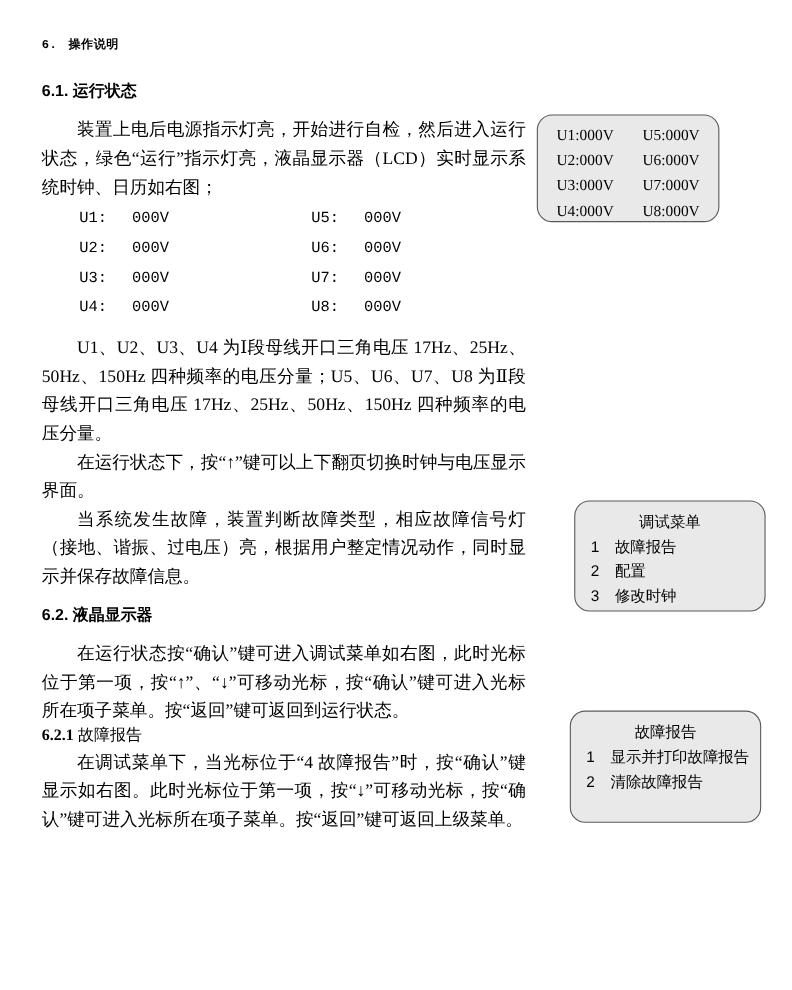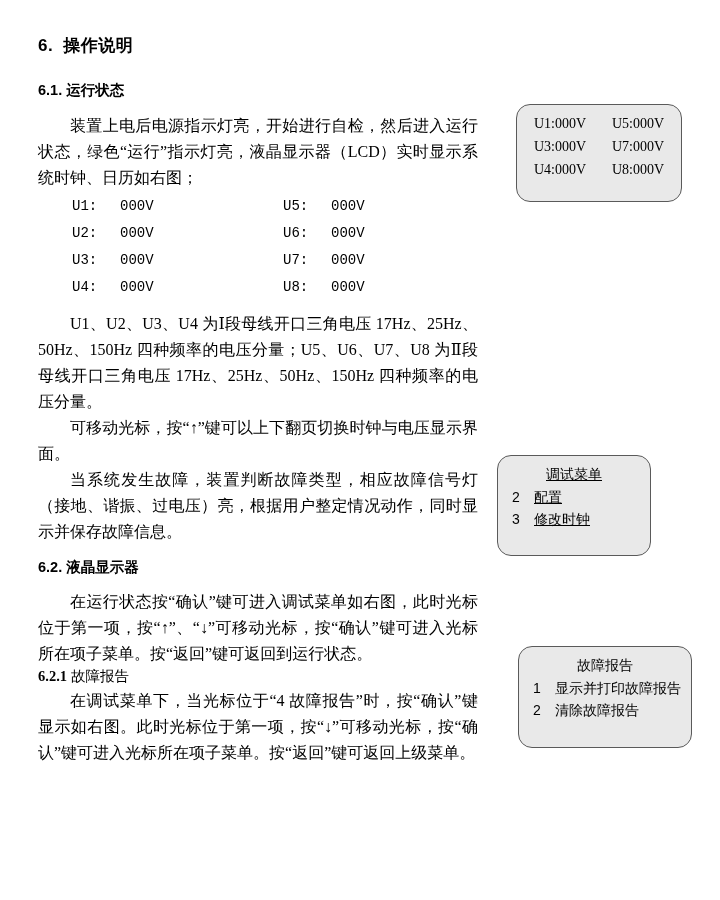--- a/index.html
+++ b/index.html
@@ -26,23 +26,23 @@
 
   
   #text-column {
     position: absolute;
     left: 38px;
     top: 36px;
     width: 440px;
   }
 
   .h1 {
-    font-family: Liberation Sans, sans-serif;
+    font-family: Liberation Mono, monospace;
     font-weight: bold;
-    font-size: 17px;
+    font-size: 11px;
     letter-spacing: 0.5px;
     margin: 0 0 26px 0;
     line-height: 1.2;
   }
   .h1 .numpart { margin-right: 10px; }
 
   .h2 {
     font-family: "Liberation Sans", "DejaVu Sans", sans-serif;
     font-weight: bold;
     font-size: 14.5px;
@@ -91,47 +91,46 @@
   .lcd {
     position: absolute;
     box-sizing: border-box;
     background: #e9e9e9;
     border: 1.4px solid #5a5a5a;
     border-radius: 14px;
     font-family: "Liberation Serif", "DejaVu Serif", serif;
   }
 
   #lcd-voltage {
-    left: 516px;
+    left: 488px;
     top: 104px;
     width: 166px;
     height: 98px;
     padding: 11px 0 0 0;
   }
   #lcd-voltage table {
     margin: 0 auto;
     border-collapse: collapse;
     font-size: 14px;
   }
   #lcd-voltage td {
     padding: 0 0 7px 0;
     line-height: 16px;
     white-space: nowrap;
   }
   #lcd-voltage td.col-a { padding-right: 26px; }
 
   #lcd-debug-menu {
-    left: 497px;
+    left: 522px;
     top: 455px;
-    width: 154px;
+    width: 174px;
     height: 101px;
     padding: 8px 0 0 0;
     font-family: "Liberation Sans", "DejaVu Sans", sans-serif;
     font-size: 14px;
-    text-decoration: underline;
   }
   #lcd-fault-report {
     left: 518px;
     top: 646px;
     width: 174px;
     height: 102px;
     padding: 8px 0 0 0;
     font-family: "Liberation Sans", "DejaVu Sans", sans-serif;
     font-size: 14px;
   }
@@ -195,21 +194,21 @@
           <td class="k">U4:</td>
           <td class="v">000V</td>
           <td class="k2">U8:</td>
           <td class="v2">000V</td>
         </tr>
       </tbody>
     </table>
 
     <p class="body">U1、U2、U3、U4 为Ⅰ段母线开口三角电压 17Hz、25Hz、50Hz、150Hz 四种频率的电压分量；U5、U6、U7、U8 为Ⅱ段母线开口三角电压 17Hz、25Hz、50Hz、150Hz 四种频率的电压分量。</p>
 
-    <p class="body">可移动光标，按“↑”键可以上下翻页切换时钟与电压显示界面。</p>
+    <p class="body">在运行状态下，按“↑”键可以上下翻页切换时钟与电压显示界面。</p>
 
     <p class="body">当系统发生故障，装置判断故障类型，相应故障信号灯（接地、谐振、过电压）亮，根据用户整定情况动作，同时显示并保存故障信息。</p>
 
     <div class="gap-md"></div>
 
     <div class="h2">
       <span class="numpart">6.2.</span><span>液晶显示器</span>
     </div>
 
     <p class="body">在运行状态按“确认”键可进入调试菜单如右图，此时光标位于第一项，按“↑”、“↓”可移动光标，按“确认”键可进入光标所在项子菜单。按“返回”键可返回到运行状态。</p>
@@ -223,34 +222,41 @@
   </div>
 
   <div class="lcd" id="lcd-voltage">
     <table>
       <tbody>
         <tr>
           <td class="col-a">U1:000V</td>
           <td class="col-b">U5:000V</td>
         </tr>
         <tr>
+          <td class="col-a">U2:000V</td>
+          <td class="col-b">U6:000V</td>
+        </tr>
+        <tr>
           <td class="col-a">U3:000V</td>
           <td class="col-b">U7:000V</td>
         </tr>
         <tr>
           <td class="col-a">U4:000V</td>
           <td class="col-b">U8:000V</td>
         </tr>
       </tbody>
     </table>
   </div>
 
   <div class="lcd" id="lcd-debug-menu">
     <div class="lcd-title">调试菜单</div>
     <div class="lcd-row">
+      <span class="idx">1</span><span class="txt">故障报告</span>
+    </div>
+    <div class="lcd-row">
       <span class="idx">2</span><span class="txt">配置</span>
     </div>
     <div class="lcd-row">
       <span class="idx">3</span><span class="txt">修改时钟</span>
     </div>
   </div>
 
   <div class="lcd" id="lcd-fault-report">
     <div class="lcd-title">故障报告</div>
     <div class="lcd-row">

